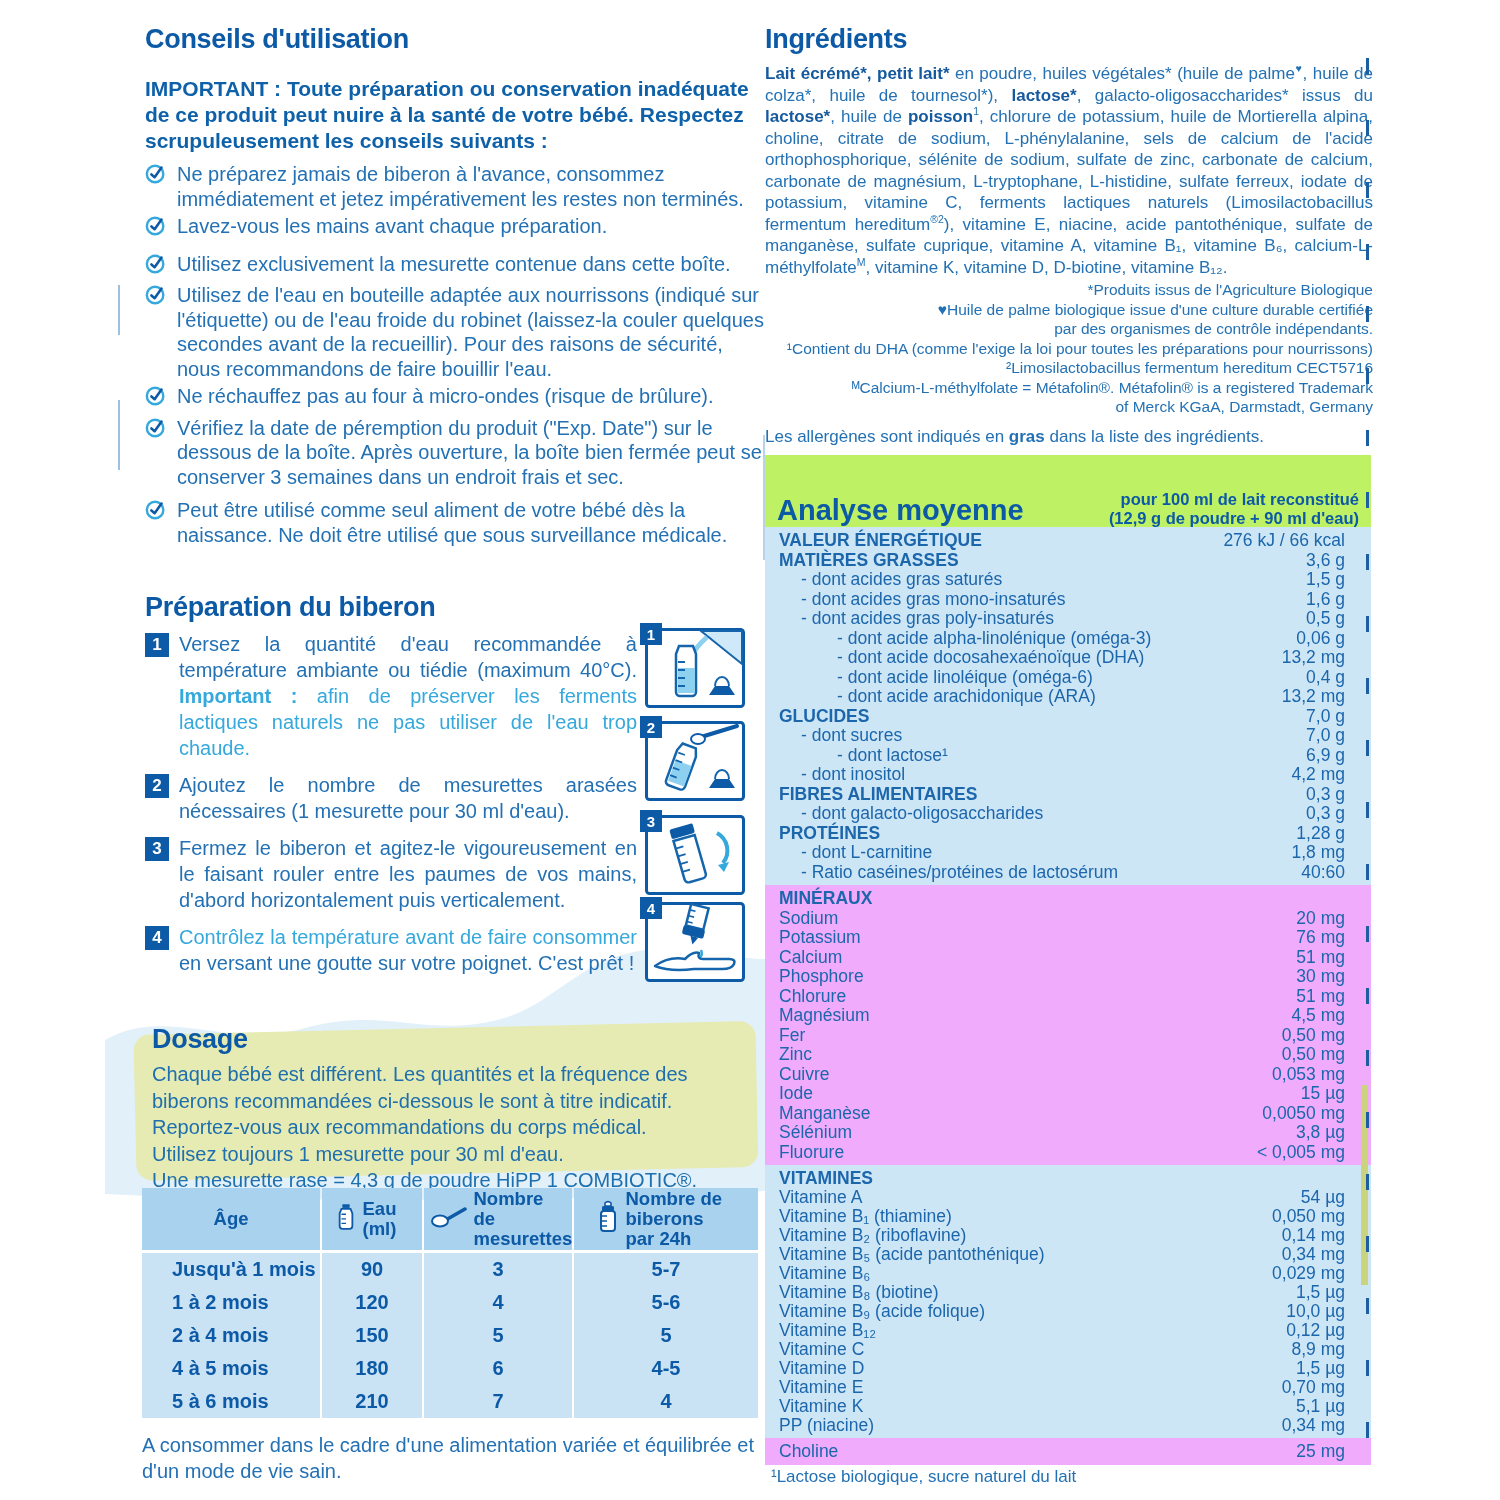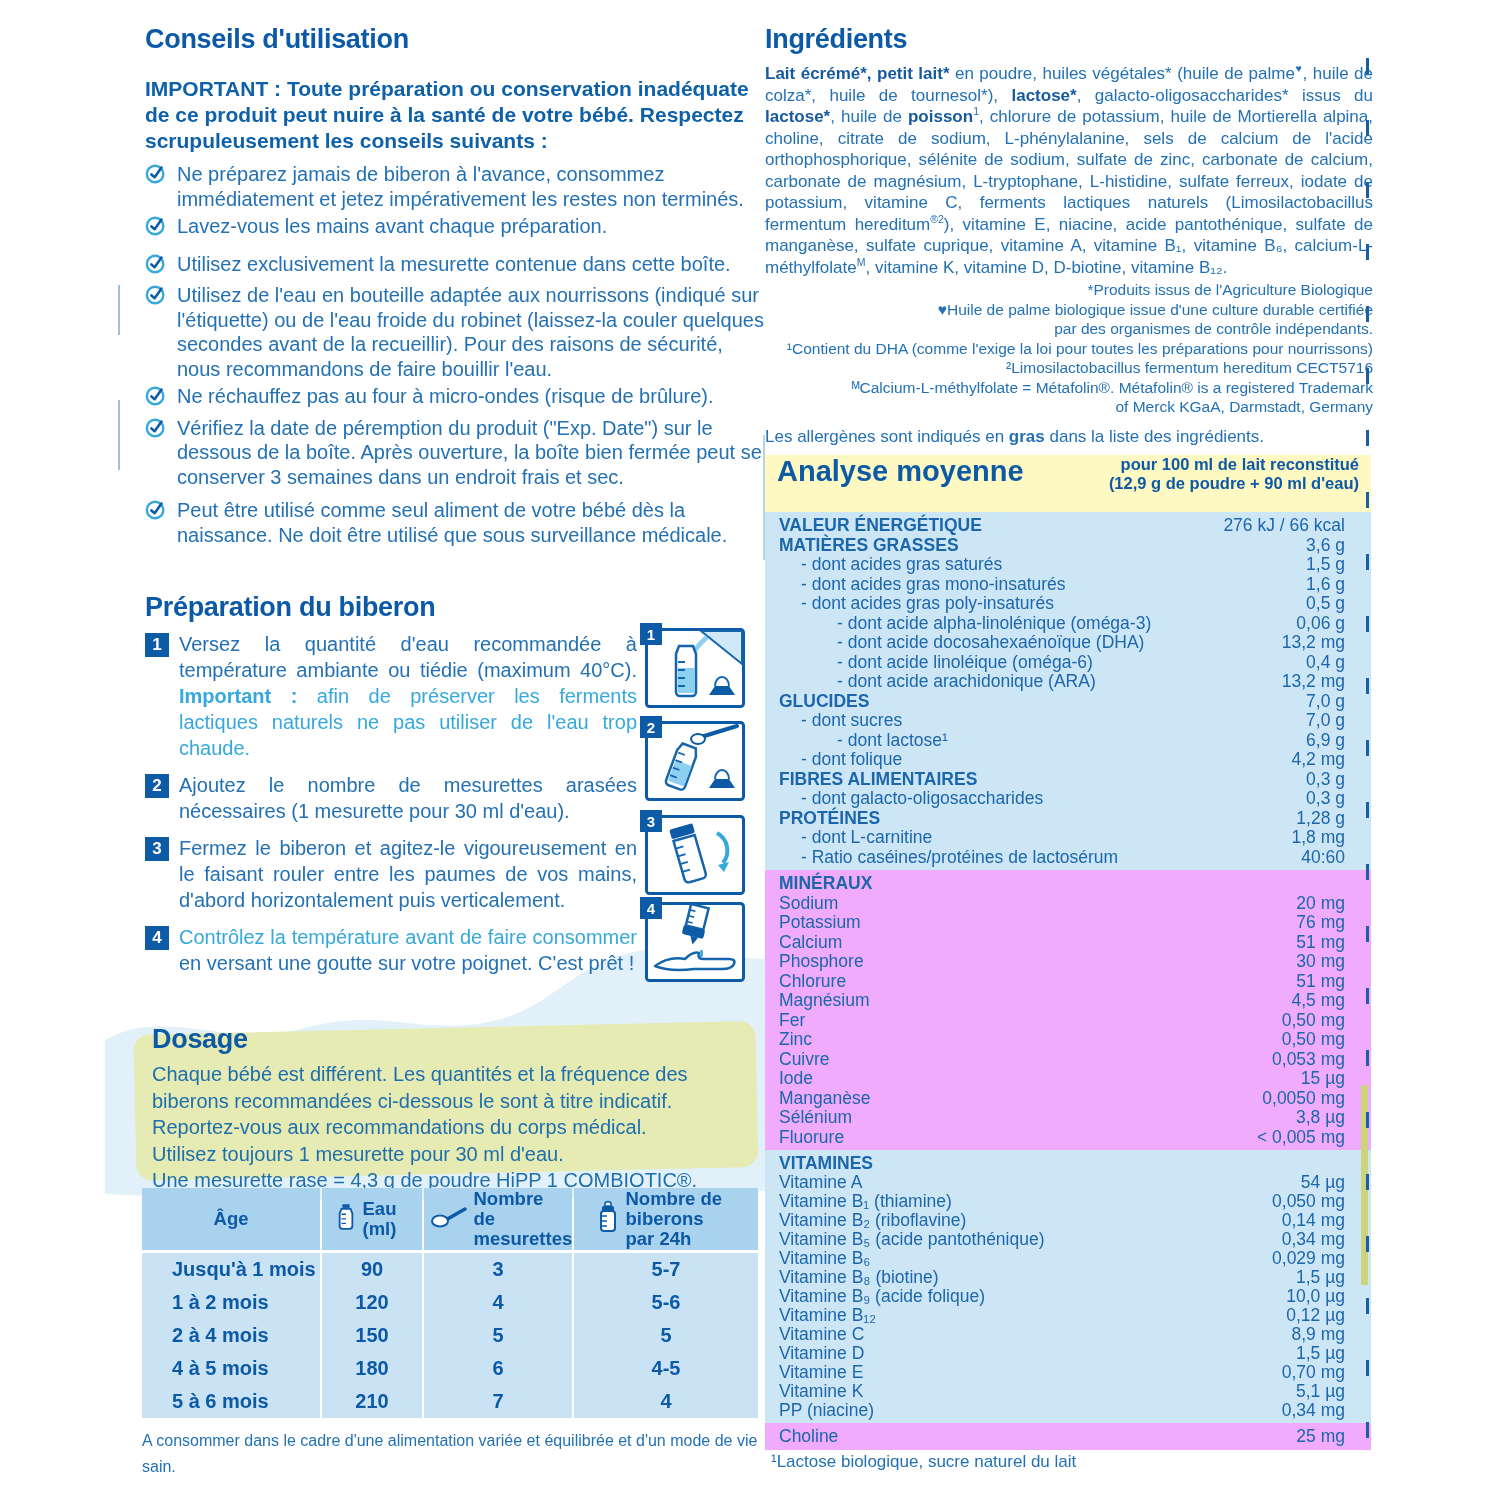--- a/index.html
+++ b/index.html
@@ -33,30 +33,30 @@
   
   #dtable{top:1188px;left:142px;width:618px;z-index:2;}
   .dhead,.drow{display:grid;grid-template-columns:178px 100px 148px 184px;column-gap:2px;}
   .dhead{margin-bottom:3px;}
   .dhead .cell{background:#a9d2ee;height:62px;display:flex;align-items:center;justify-content:center;
                gap:7px;font-size:18.5px;font-weight:700;color:#0c59a6;text-align:left;line-height:20px;}
   .dhead .cell .hlbl{max-width:92px;}
   .drow .cell{background:#c9e3f5;height:33px;display:flex;align-items:center;justify-content:center;
               font-size:20px;font-weight:700;color:#0c59a6;}
   .drow .cell.age{justify-content:flex-start;padding-left:30px;}
-  #leftfooter{top:1412px;left:142px;width:625px;font-size:16px;line-height:26px;z-index:2;}
+  #leftfooter{top:1412px;left:142px;width:625px;font-size:20px;line-height:26px;z-index:2;}
 
   
   #ingredients{top:24px;left:765px;width:608px;z-index:2;}
   .ingbody{font-size:17px;line-height:21.5px;text-align:justify;color:#2371b4;}
   .ingbody .b{color:#15599f;}
   .fnotes{margin-top:2px;font-size:15.5px;line-height:19.5px;text-align:right;color:#2371b4;}
   .allergen{margin-top:9px;font-size:17px;line-height:21px;}
   #analyse{top:455px;left:765px;width:606px;z-index:2;}
-  .aband{background:#fef9c3;height:57px;display:flex;align-items:flex-start;justify-content:space-between;padding:0 12px;box-sizing:border-box;}
+  .aband{background:#bef264;height:72px;display:flex;align-items:flex-end;justify-content:space-between;padding:0 12px;box-sizing:border-box;}
   .atitle{font-size:29px;font-weight:700;color:#0c59a6;}
   .aper{font-size:16.5px;line-height:18.5px;font-weight:700;color:#0c59a6;text-align:right;}
   .agroup{padding:4px 0 3px 0;}
   .bgA{background:#cde6f6;}
   .bgB{background:#f0abfc;}
   .nrow{display:flex;justify-content:space-between;align-items:baseline;
         font-size:17.5px;line-height:19.5px;color:#1c66ac;padding:0 26px 0 14px;}
   .nrow .nl{padding-left:0;}
   .nrow.s .nl{font-weight:700;}
   .nrow.i1 .nl{padding-left:22px;}
@@ -379,21 +379,21 @@
       </div>
       <div class="nrow i1">
         <span class="nl">- dont sucres</span>
         <span class="nv">7,0 g</span>
       </div>
       <div class="nrow i2">
         <span class="nl">- dont lactose¹</span>
         <span class="nv">6,9 g</span>
       </div>
       <div class="nrow i1">
-        <span class="nl">- dont folique</span>
+        <span class="nl">- dont inositol</span>
         <span class="nv">4,2 mg</span>
       </div>
       <div class="nrow s">
         <span class="nl">FIBRES ALIMENTAIRES</span>
         <span class="nv">0,3 g</span>
       </div>
       <div class="nrow i1">
         <span class="nl">- dont galacto-oligosaccharides</span>
         <span class="nv">0,3 g</span>
       </div>

